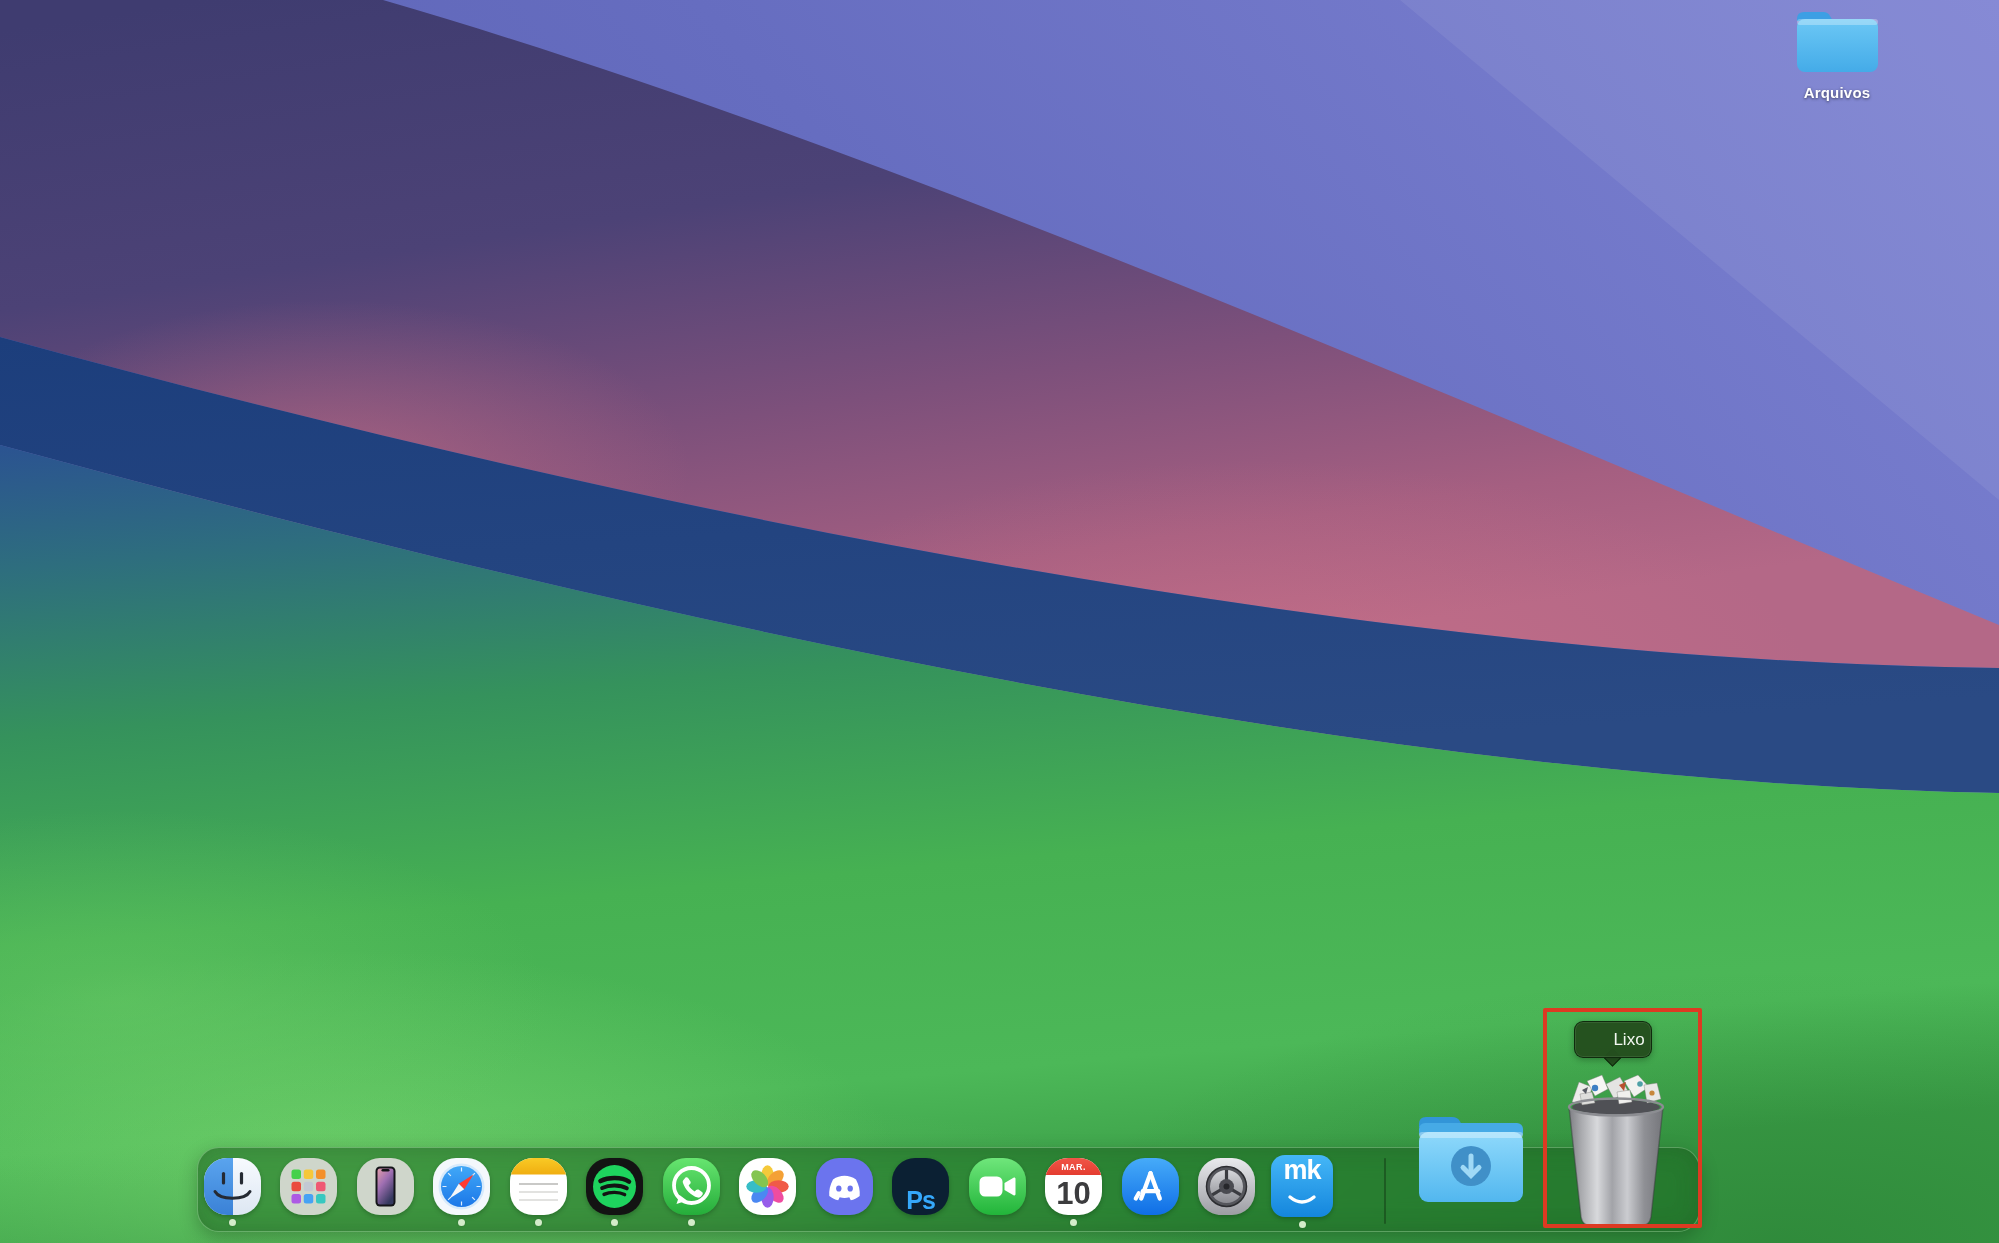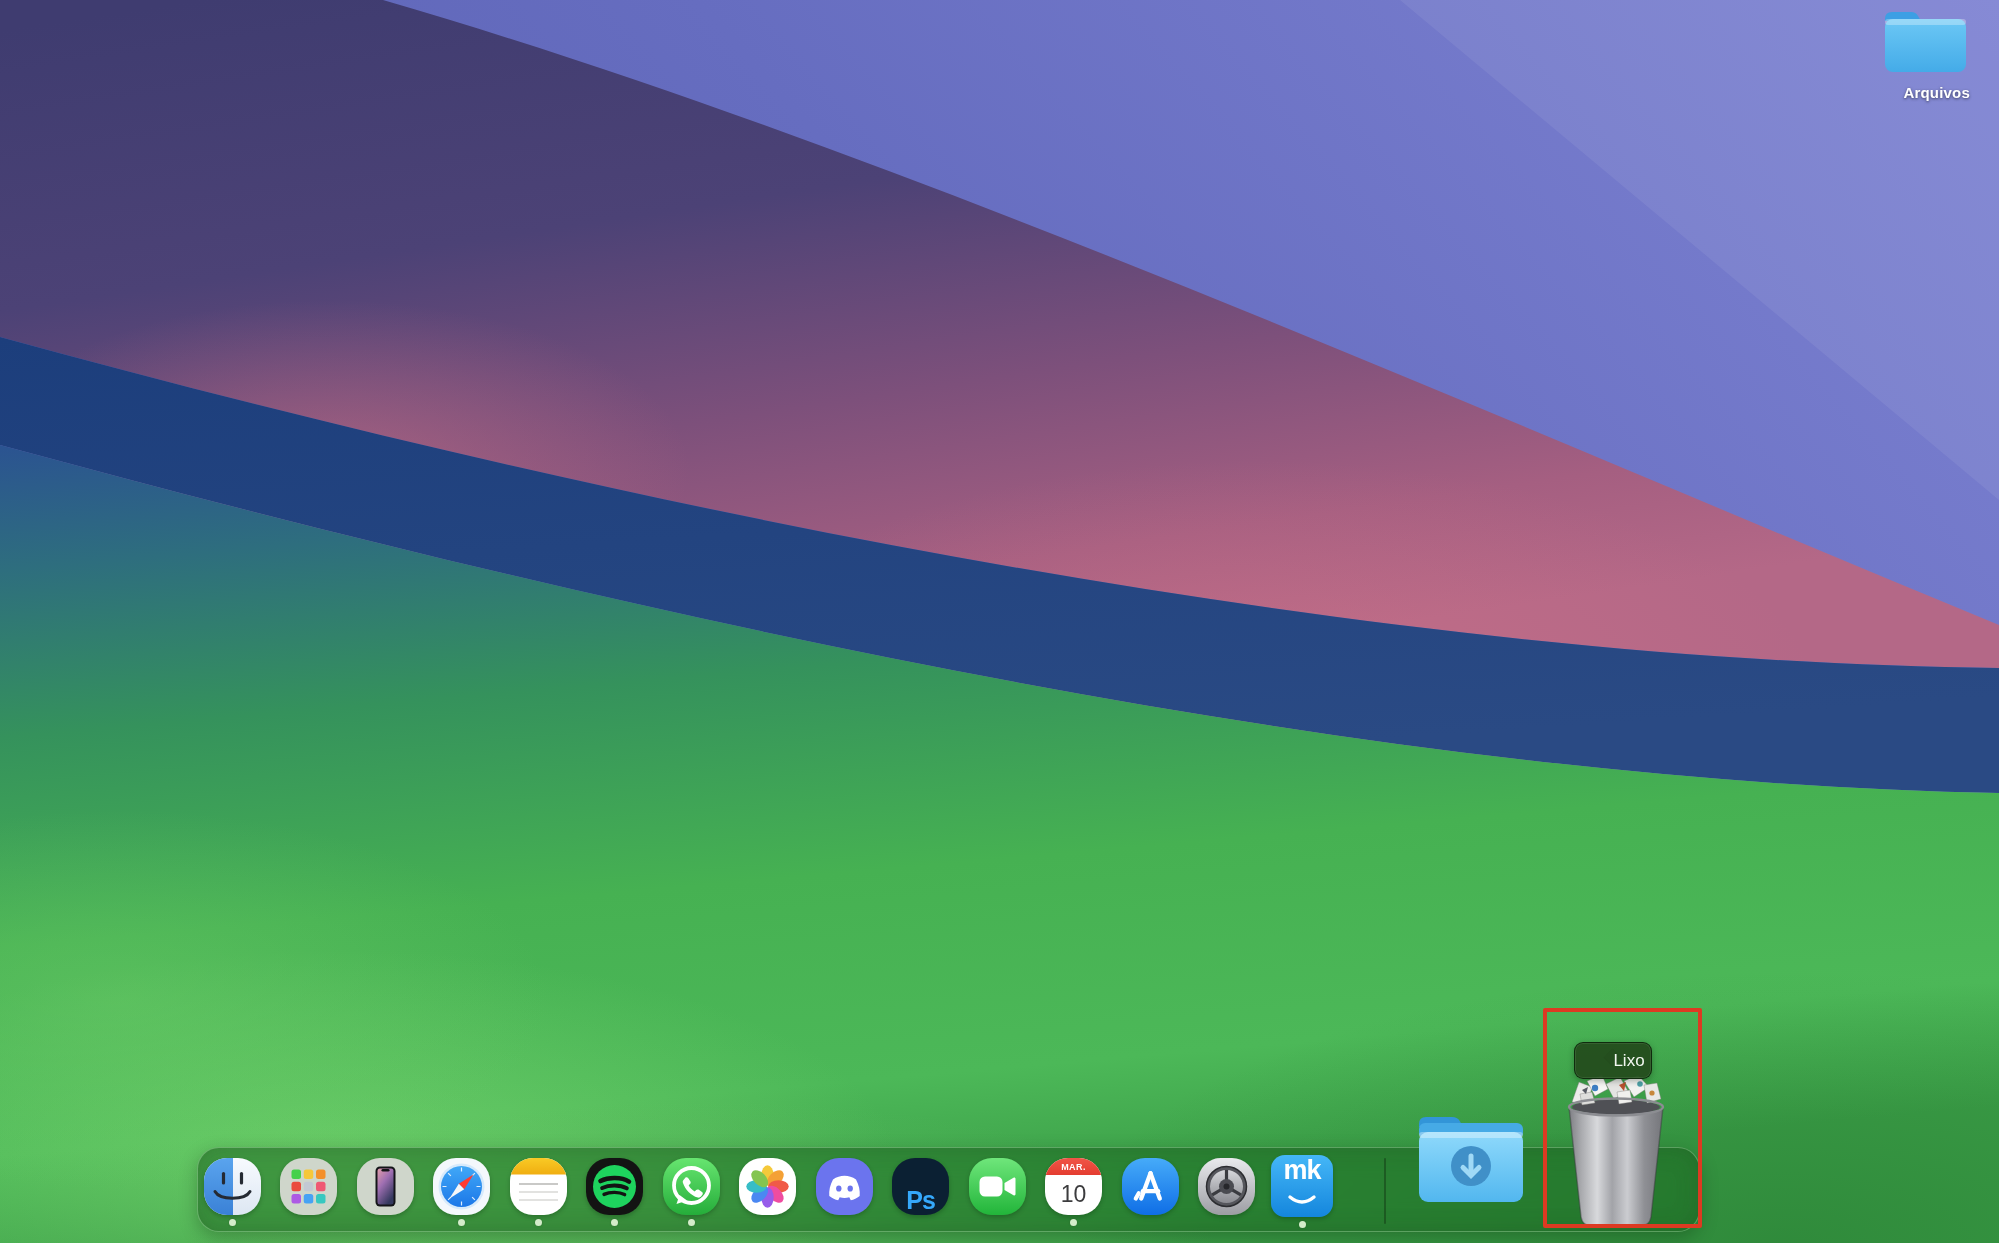--- a/index.html
+++ b/index.html
@@ -4,21 +4,21 @@
 <style>
   html,body{margin:0;padding:0;background:#111;}
   *{box-sizing:border-box;}
   #screen{
     position:relative;width:1999px;height:1243px;overflow:hidden;
     font-family:"Liberation Sans",sans-serif;
   }
   
   #wallpaper{position:absolute;inset:0;}
   
-  .desk-folder{position:absolute;left:1880px;top:6px;width:90px;text-align:right;}
+  .desk-folder{position:absolute;left:1792px;top:6px;width:90px;text-align:center;}
   .desk-folder .flabel{
     display:block;margin-top:4px;color:#fff;font-size:15px;font-weight:700;
     text-shadow:0 1px 3px rgba(0,0,0,.55);letter-spacing:.2px;
   }
   
   #dock{
     position:absolute;left:197px;top:1147px;width:1503px;height:85px;
     border-radius:22px;
     background:rgba(32,96,36,.48);
     border:1px solid rgba(190,230,185,.35);
@@ -39,31 +39,31 @@
   .mk-item{width:62px;height:62px;top:1155px;}
   .mk-box{width:100%;height:100%;border-radius:14px;background:linear-gradient(180deg,#45b7f7,#1486dd);
     position:relative;display:flex;align-items:flex-start;justify-content:center;overflow:hidden;
     box-shadow:0 2px 4px rgba(0,25,0,.25);}
   .mk-box .mk-t{color:#fff;font-size:27px;font-weight:700;letter-spacing:-1px;}
   .mk-box svg{position:absolute;inset:0;}
   .cal-box{width:100%;height:100%;background:#fff;display:flex;flex-direction:column;}
   .cal-head{height:17px;background:linear-gradient(180deg,#f05648,#e43c30);display:flex;align-items:center;justify-content:center;}
   .cal-head span{color:#fff;font-size:9px;font-weight:700;letter-spacing:.4px;}
   .cal-day{flex:1;display:flex;align-items:center;justify-content:center;}
-  .cal-day span{color:#3c3c3e;font-size:23px;font-weight:400;margin-top:-2px;}
+  .cal-day span{color:#3c3c3e;font-size:31px;font-weight:700;margin-top:-2px;}
   
   .dock-sep{position:absolute;left:1384px;top:1158px;width:2px;height:66px;
     background:rgba(18,58,20,.5);border-radius:1px;}
   
   .downloads{position:absolute;left:1410px;top:1108px;width:122px;height:102px;}
   .trash{position:absolute;left:1562px;top:1072px;width:108px;height:158px;}
   .downloads svg,.trash svg{display:block;width:100%;height:100%;}
   
   .tooltip{
-    position:absolute;left:1574px;top:1042px;width:78px;height:37px;
+    position:absolute;left:1574px;top:1021px;width:78px;height:37px;
     background:rgba(36,78,30,.97);
     border:1px solid rgba(12,36,10,.85);
     box-shadow:inset 0 0 0 1px rgba(255,255,255,.08),0 2px 6px rgba(0,20,0,.3);
     border-radius:9px;display:flex;align-items:center;justify-content:center;z-index:30;padding-left:32px;
   }
   .tooltip span{color:#f2f7f0;font-size:17px;}
   .tooltip-tail{
     position:absolute;left:1606px;top:1051px;width:13px;height:13px;z-index:29;
     background:rgba(36,78,30,.97);transform:rotate(45deg);
     border-right:1px solid rgba(12,36,10,.85);border-bottom:1px solid rgba(12,36,10,.85);

